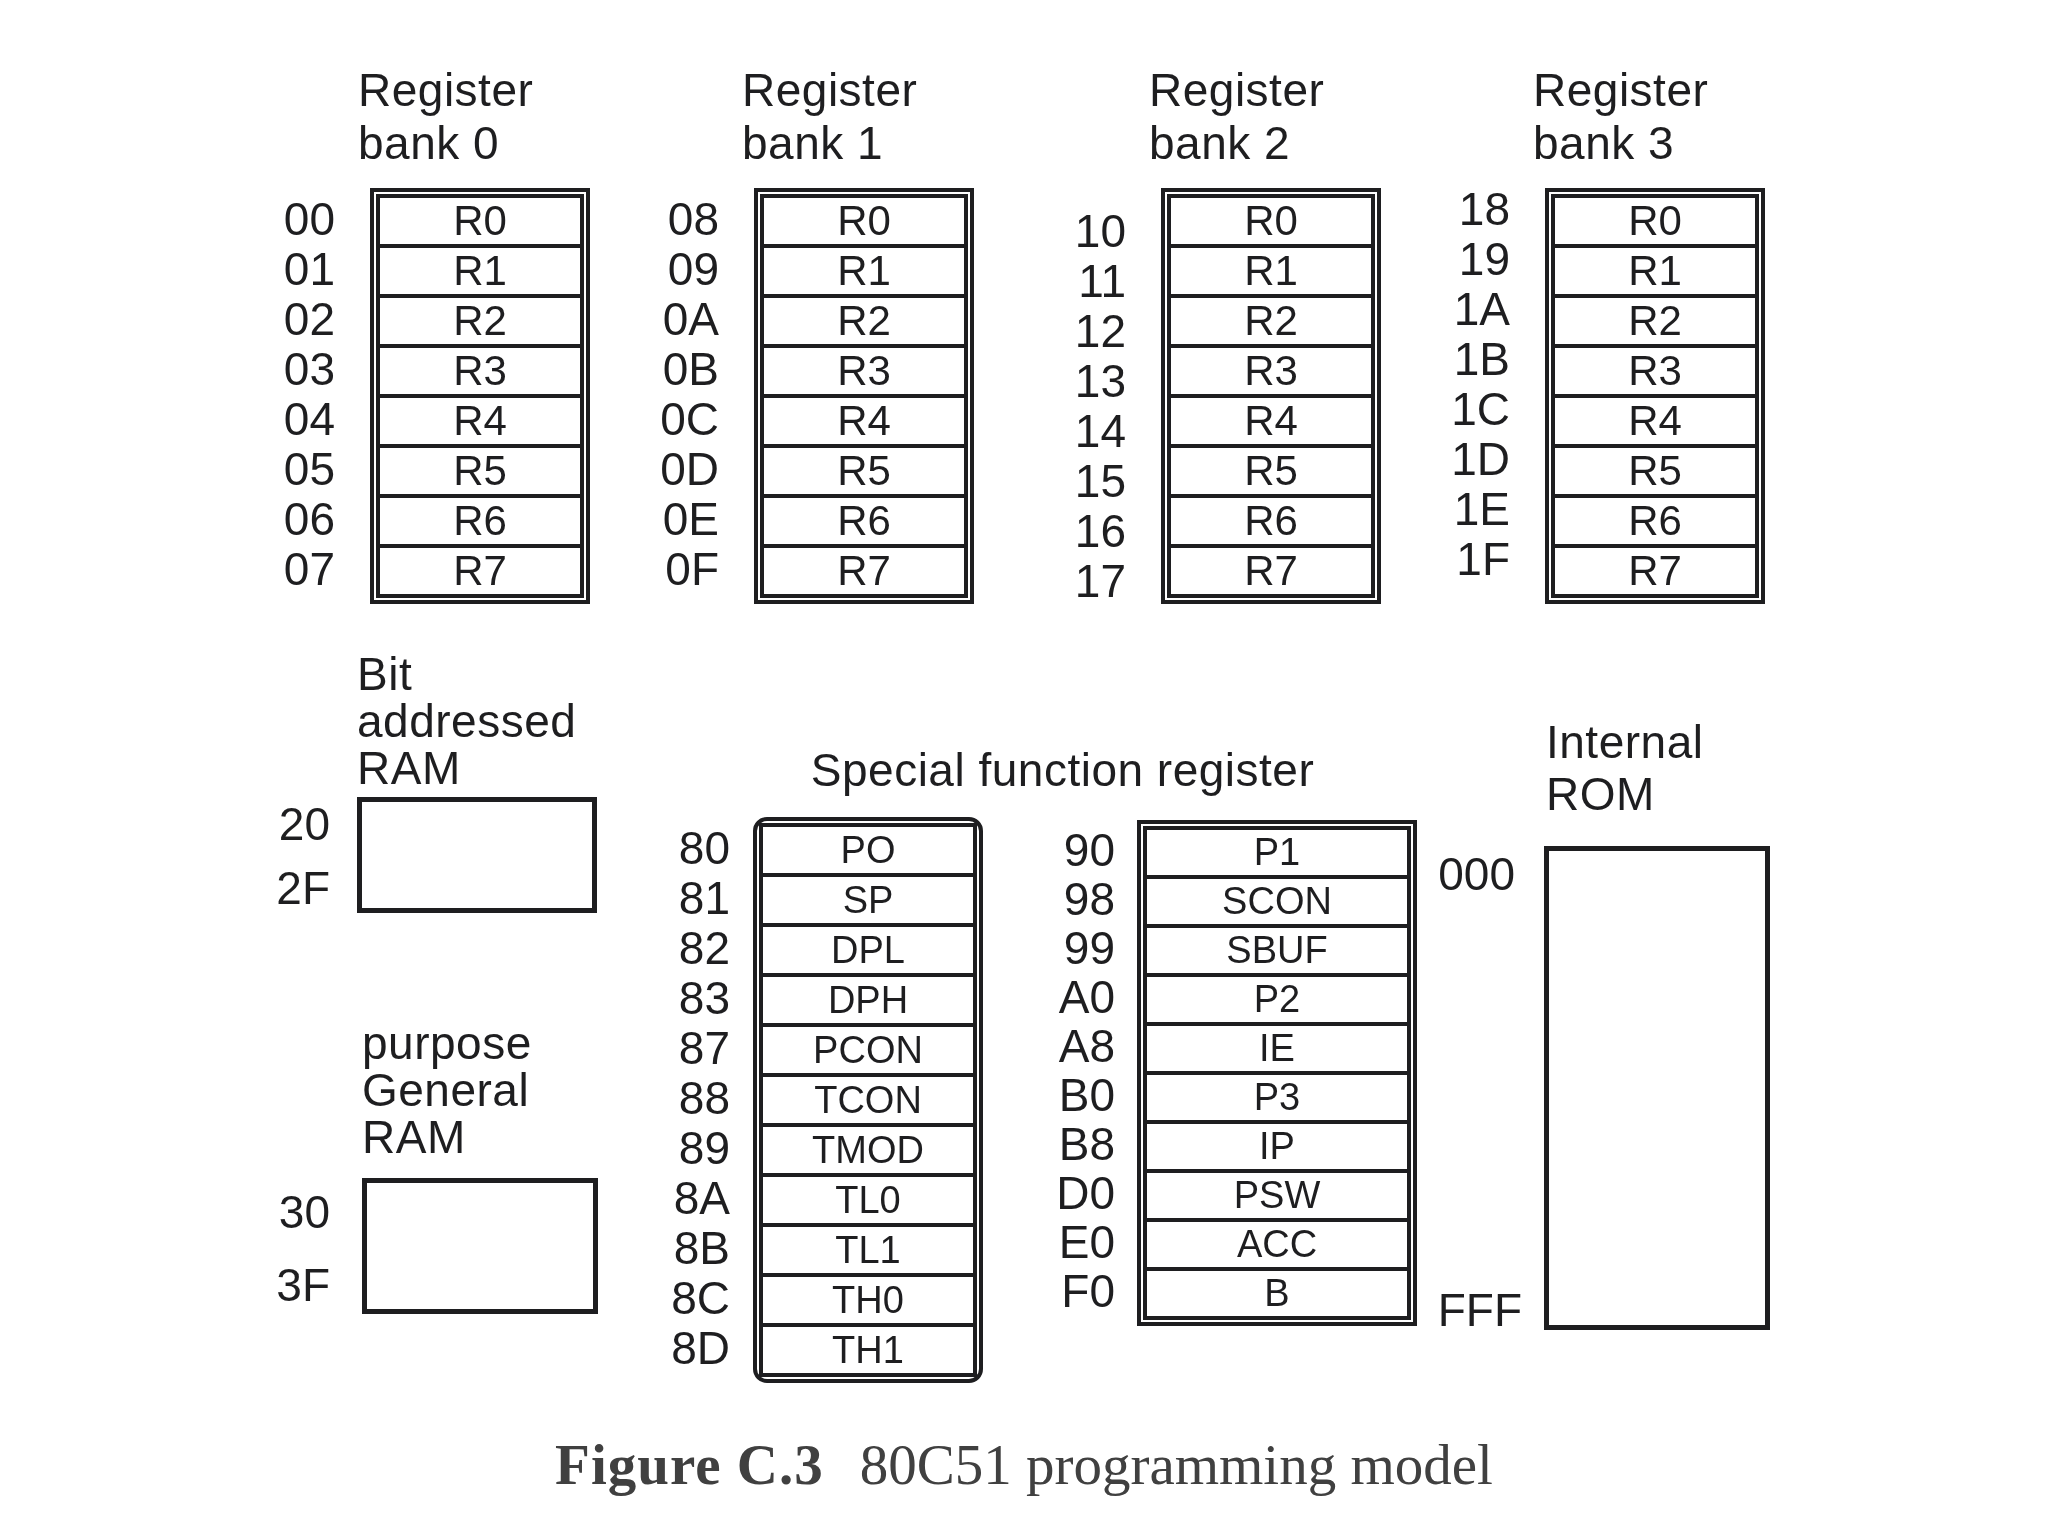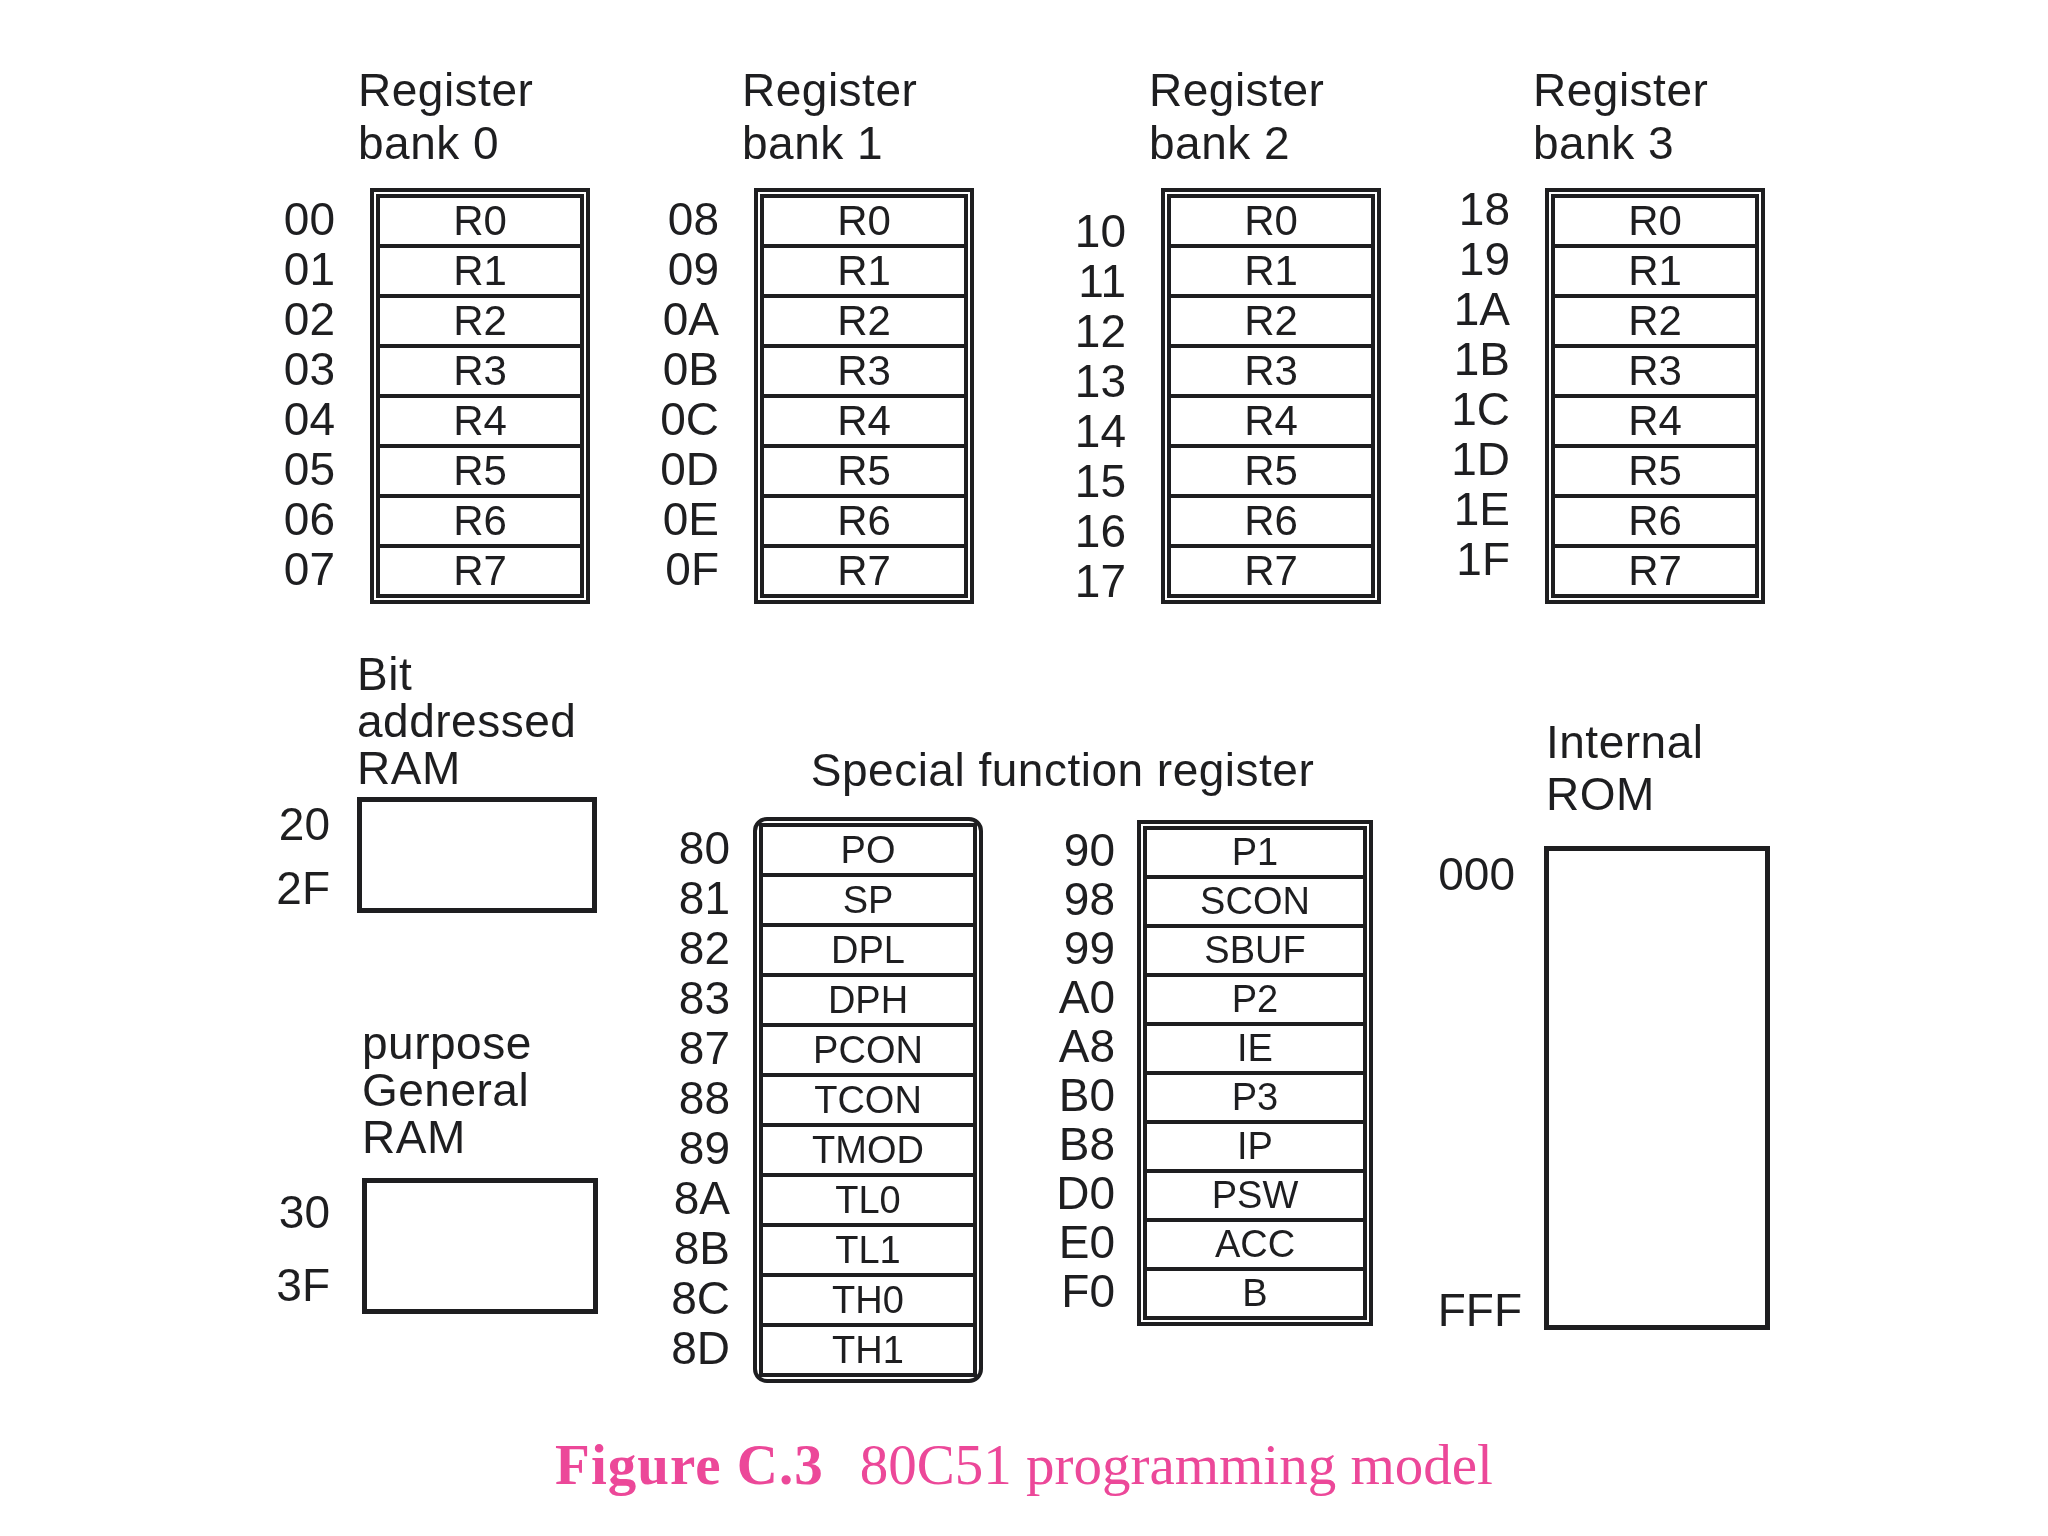--- a/index.html
+++ b/index.html
@@ -18,21 +18,21 @@
   .sfr2-cell{height:53px;line-height:45px;font-size:38px;}
   .addr{text-align:right;font-size:46px;}
   .bank-addr{height:50px;line-height:50px;}
   .sfr1-addr{height:50px;line-height:50px;}
   .sfr2-addr{height:49px;line-height:49px;}
   .bigbox{border:5px solid #1e1e20;box-sizing:border-box;background:#fff;}
   .label3{font-size:46px;line-height:47px;letter-spacing:.5px;}
   .rom-label{font-size:46px;line-height:52px;letter-spacing:.5px;}
   .sfr-title{font-size:46px;text-align:center;letter-spacing:.5px;}
   .caption{left:0;right:0;top:1432px;text-align:center;
-    font-family:"Liberation Serif",serif;font-size:57px;color:#ec4899;}
+    font-family:"Liberation Serif",serif;font-size:57px;color:#404040;}
   .cap-label{font-weight:bold;margin-right:36px;letter-spacing:1px;}
 </style>
 </head>
 <body>
 
 <div class="abs heading" style="left:358px;top:64px;width:280px;">
   <div>Register</div>
   <div>bank 0</div>
 </div>
 <div class="abs" style="left:195px;top:194px;width:140px;">
@@ -194,21 +194,21 @@
     <div class="addr sfr2-addr">98</div>
     <div class="addr sfr2-addr">99</div>
     <div class="addr sfr2-addr">A0</div>
     <div class="addr sfr2-addr">A8</div>
     <div class="addr sfr2-addr">B0</div>
     <div class="addr sfr2-addr">B8</div>
     <div class="addr sfr2-addr">D0</div>
     <div class="addr sfr2-addr">E0</div>
     <div class="addr sfr2-addr">F0</div>
   </div>
-<div class="abs stack" style="left:1137px;top:820px;width:236px;">
+<div class="abs stack" style="left:1137px;top:820px;width:280px;">
 
 <div class="cell sfr2-cell">P1</div>
     <div class="cell sfr2-cell">SCON</div>
     <div class="cell sfr2-cell">SBUF</div>
     <div class="cell sfr2-cell">P2</div>
     <div class="cell sfr2-cell">IE</div>
     <div class="cell sfr2-cell">P3</div>
     <div class="cell sfr2-cell">IP</div>
     <div class="cell sfr2-cell">PSW</div>
     <div class="cell sfr2-cell">ACC</div>

